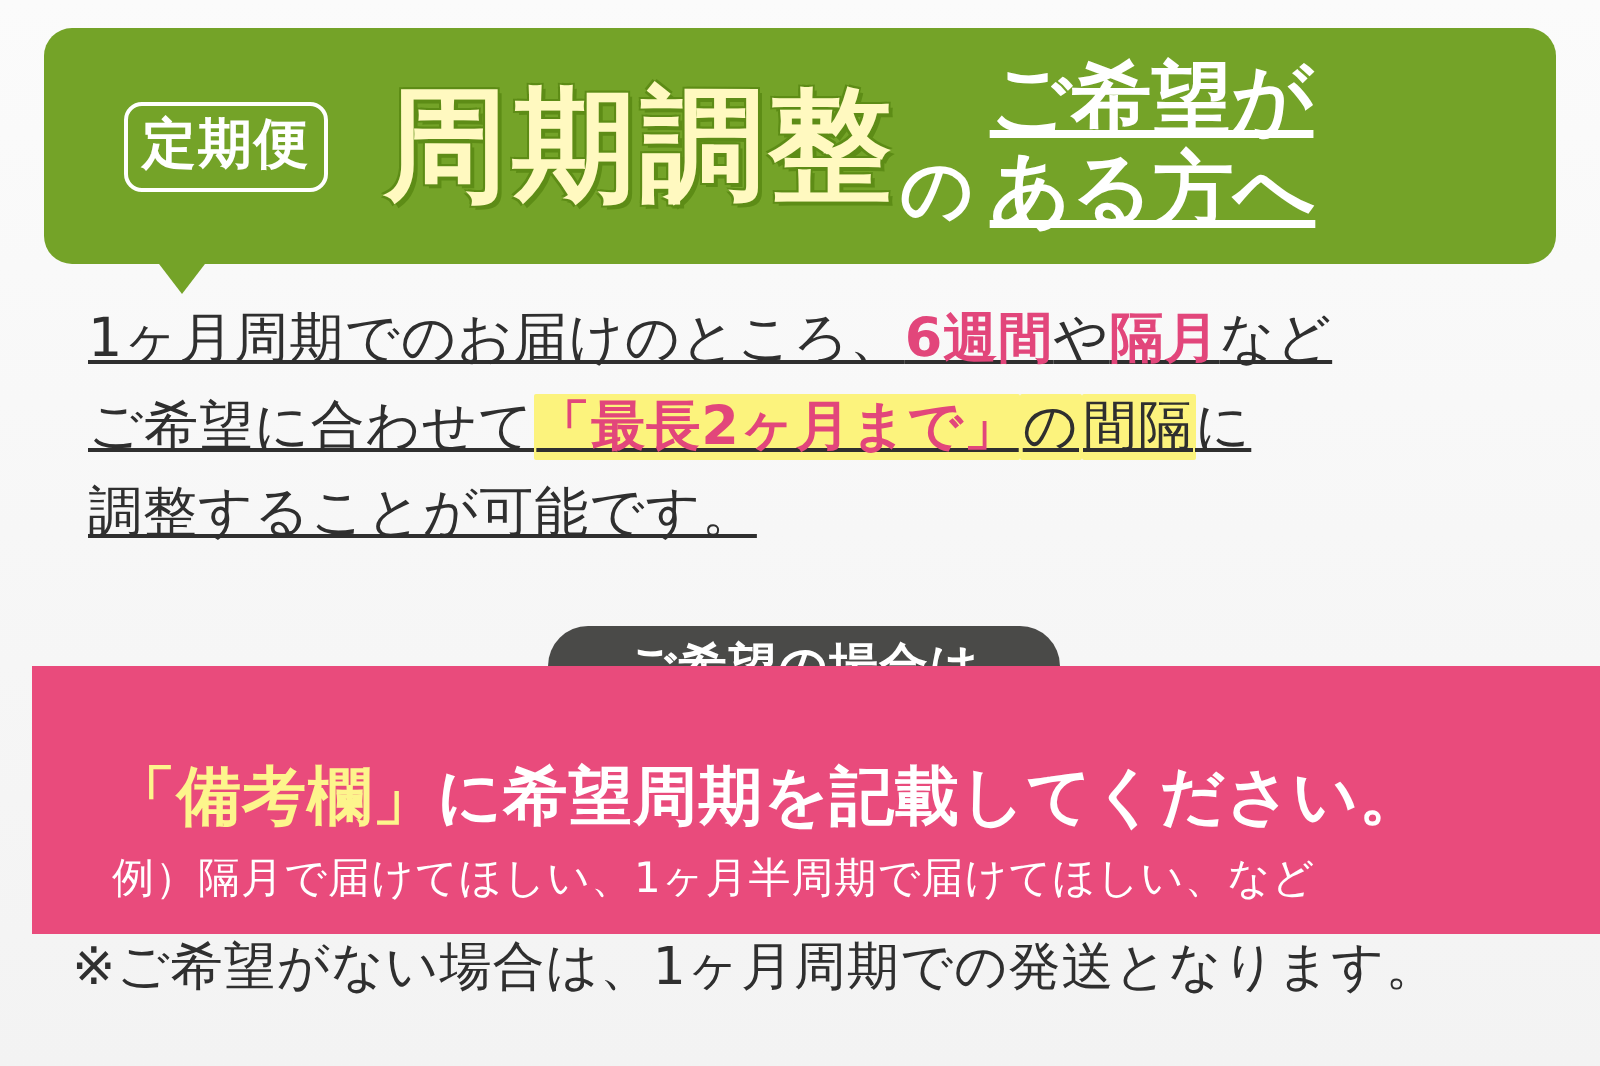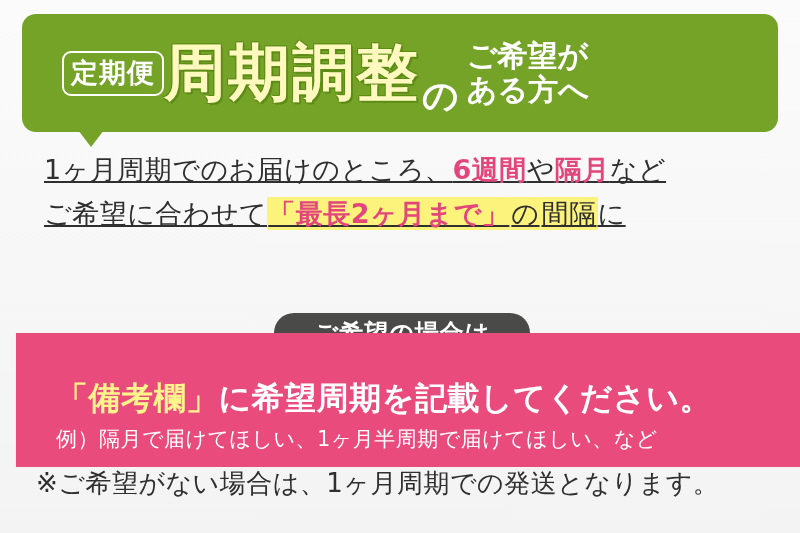--- a/index.html
+++ b/index.html
@@ -51,21 +51,21 @@
     color: #ffffff;
     font-size: 27px;
     font-weight: bold;
     letter-spacing: 1px;
     padding: 6px 7px 8px 7px;
     line-height: 1;
     white-space: nowrap;
     flex: none;
   }
   .banner-main {
-    margin-left: 0;
+    margin-left: 28px;
     color: #fff9c0;
     font-size: 62px;
     font-weight: bold;
     letter-spacing: 2px;
     line-height: 1;
     text-shadow:
       2px 2px 0 #5d8c16,
       -1px -1px 0 #5d8c16,
       1px -1px 0 #5d8c16,
       -1px 1px 0 #5d8c16;
@@ -78,25 +78,26 @@
     font-size: 36px;
     font-weight: bold;
     line-height: 1;
     align-self: flex-end;
     margin-bottom: 18px;
     flex: none;
   }
   .banner-sub {
     margin-left: 8px;
     color: #ffffff;
-    font-size: 30px;
+    font-size: 40px;
     font-weight: bold;
     line-height: 1.12;
     white-space: nowrap;
     flex: none;
+    text-decoration: underline;
   }
   .banner-sub span {
     display: block;
   }
 
   
   .body-text {
     position: absolute;
     left: 44px;
     top: 148px;
@@ -198,20 +199,23 @@
   </div>
   <div class="banner-tail"></div>
 
   <div class="body-text">
     <div class="body-line">
       <span>1ヶ月周期でのお届けのところ、</span><span class="hl-pink">6週間</span><span>や</span><span class="hl-pink">隔月</span><span>など</span>
     </div>
     <div class="body-line">
       <span>ご希望に合わせて</span><span class="hl-pink hl-yellow">「最長2ヶ月まで」</span><span class="hl-yellow">の</span><span class="hl-yellow">間隔</span><span>に</span>
     </div>
+    <div class="body-line">
+      <span>調整することが可能です。</span>
+    </div>
   </div>
 
   <div class="pill">
     <span>ご希望の場合は</span>
   </div>
 
   <div class="pink-band">
     <div class="pink-head">
       <span class="quoted">「備考欄」</span><span>に希望周期を記載してください。</span>
     </div>

